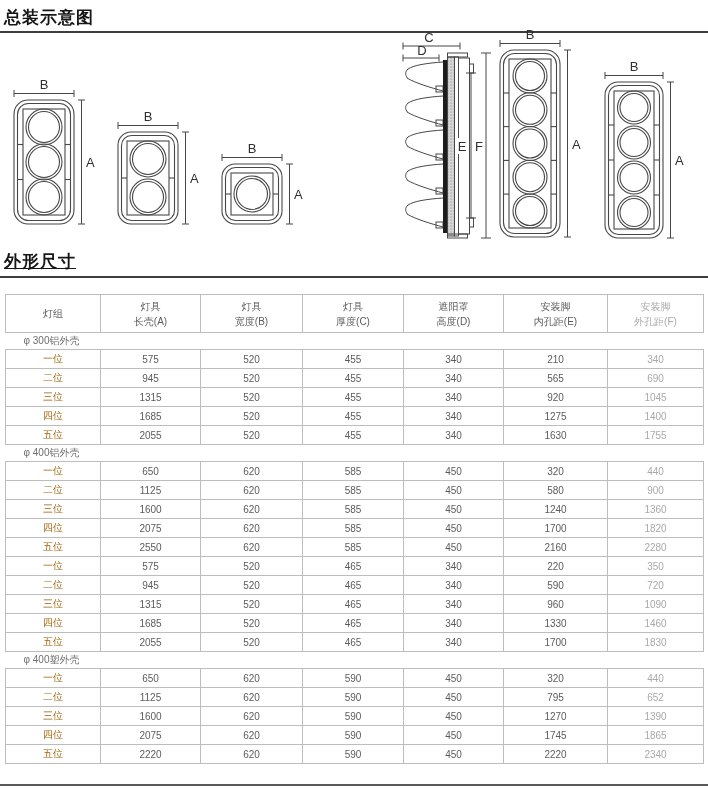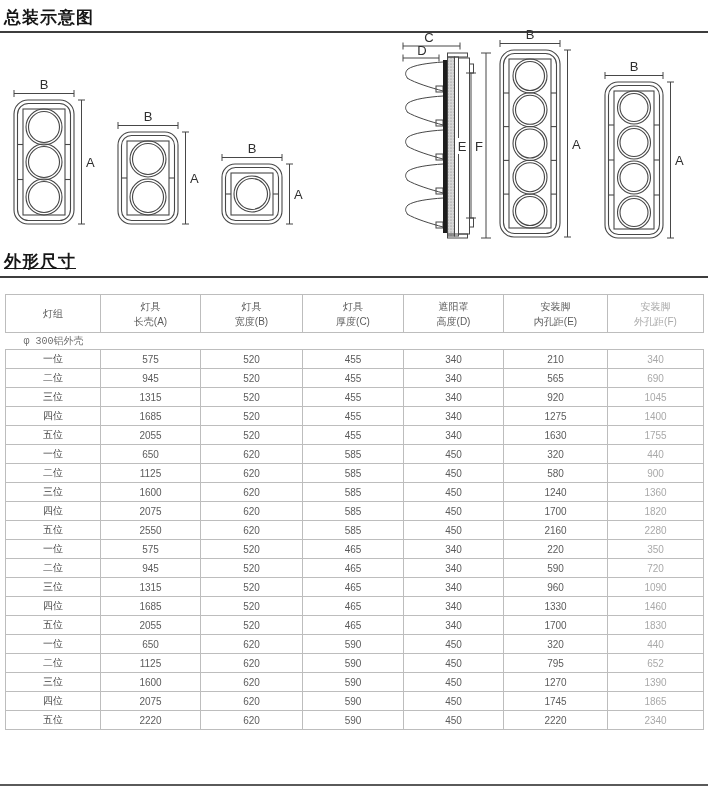--- a/index.html
+++ b/index.html
@@ -15,23 +15,23 @@
   .bottom-rule{position:absolute;left:0;top:784px;width:708px;height:2px;background:#5a5a5a;}
   .diagram-layer{position:absolute;top:0;left:0;}
   svg text{font-family:"Liberation Sans","DejaVu Sans",sans-serif;font-size:13px;fill:#2f2f2f;}
   .tbl-wrap{position:absolute;top:294px;left:5px;width:698px;}
   table{border-collapse:collapse;table-layout:fixed;width:698px;font-size:10px;color:#5c5c5c;padding-left:48px;}
   th,td{border:1px solid #bdbdbd;text-align:center;font-weight:normal;overflow:hidden;white-space:nowrap;}
   thead th{padding:3px 0;line-height:15px;height:31px;vertical-align:middle;}
   tbody td{height:18px;padding:0;}
   tr.section-row td{
     border-left:none;border-right:none;text-align:left;padding-left:18px;
-    height:16px;color:#6e6e6e;font-family:Liberation Mono, monospace;
+    height:16px;color:#6e6e6e;
   }
-  td.rowlabel{color:#404040;}
+  td.rowlabel{color:#a16207;}
   .light{color:#a9a9a9;}
 </style>
 </head>
 <body>
 
 <div class="page">
 
   <h1 class="sec-title" style="top:6px;">总装示意图</h1>
   <div class="rule" style="top:31px;"></div>
 
@@ -324,20 +324,23 @@
           </tr>
           <tr>
             <td class="rowlabel">五位</td>
             <td>2055</td>
             <td>520</td>
             <td>455</td>
             <td>340</td>
             <td>1630</td>
             <td class="light">1755</td>
           </tr>
+          <tr class="section-row">
+            <td colspan="7">φ 400铝外壳</td>
+          </tr>
           <tr>
             <td class="rowlabel">一位</td>
             <td>650</td>
             <td>620</td>
             <td>585</td>
             <td>450</td>
             <td>320</td>
             <td class="light">440</td>
           </tr>
           <tr>
@@ -413,20 +416,23 @@
             <td class="light">1460</td>
           </tr>
           <tr>
             <td class="rowlabel">五位</td>
             <td>2055</td>
             <td>520</td>
             <td>465</td>
             <td>340</td>
             <td>1700</td>
             <td class="light">1830</td>
+          </tr>
+          <tr class="section-row">
+            <td colspan="7">φ 400塑外壳</td>
           </tr>
           <tr>
             <td class="rowlabel">一位</td>
             <td>650</td>
             <td>620</td>
             <td>590</td>
             <td>450</td>
             <td>320</td>
             <td class="light">440</td>
           </tr>

